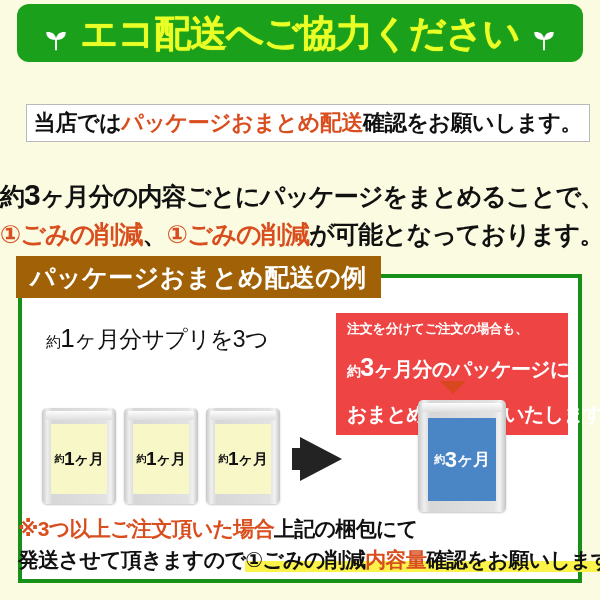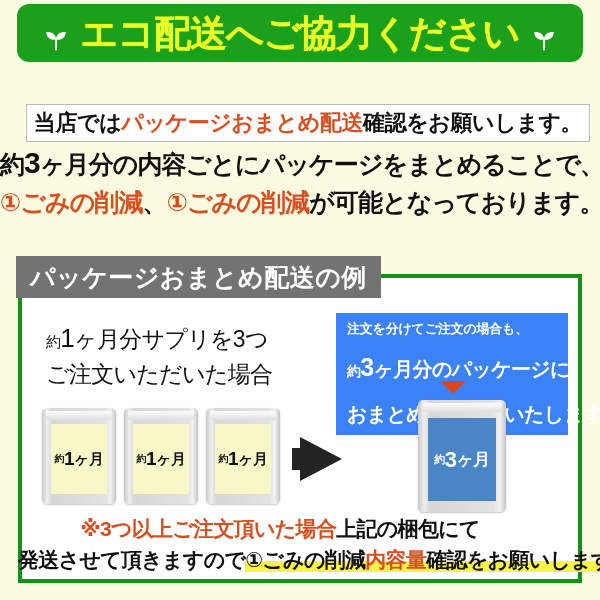--- a/index.html
+++ b/index.html
@@ -71,21 +71,21 @@
     letter-spacing: -0.4px;
   }
   .statement-box .hl {
     color: #d94e1f;
   }
 
   
   .body-lines {
     position: absolute;
     left: 0;
-    top: 144px;
+    top: 176px;
     width: 600px;
     text-align: center;
   }
   .body-line {
     font-size: 25px;
     font-weight: bold;
     color: #111111;
     letter-spacing: -0.9px;
     line-height: 38px;
     white-space: nowrap;
@@ -108,21 +108,21 @@
     border: 4px solid #169016;
     background: #ffffff;
     box-sizing: border-box;
   }
   .panel-tab {
     position: absolute;
     left: 16px;
     top: 256px;
     height: 42px;
     padding: 0 14px 0 14px;
-    background: #737373;
+    background: #a16207;
     color: #ffffff;
     font-size: 25px;
     font-weight: bold;
     letter-spacing: 0.5px;
     display: flex;
     align-items: center;
     white-space: nowrap;
     box-sizing: border-box;
   }
 
@@ -149,21 +149,21 @@
     font-size: 26px;
   }
 
   
   .callout {
     position: absolute;
     left: 336px;
     top: 313px;
     width: 232px;
     padding: 7px 10px 8px 11px;
-    background: #3b82f6;
+    background: #ef4444;
     box-sizing: border-box;
   }
   .callout-small {
     color: #ffffff;
     font-size: 13px;
     font-weight: bold;
     letter-spacing: -0.2px;
     line-height: 17px;
     white-space: nowrap;
   }
@@ -278,21 +278,20 @@
     height: 22px;
     background: #232323;
   }
 
   
   .footnote {
     position: absolute;
     left: 18px;
     top: 513px;
     width: 524px;
-    text-align: center;
   }
   .footnote-line {
     font-size: 21px;
     font-weight: bold;
     color: #111111;
     letter-spacing: -0.7px;
     line-height: 31px;
     white-space: nowrap;
   }
   .footnote-line .hl { color: #d94e1f; }
@@ -333,21 +332,20 @@
   </div>
 </div>
 
 <div class="example-panel"></div>
 <div class="panel-tab">パッケージおまとめ配送の例</div>
 
 <div class="left-caption">
   <div class="cap-line">
     <span class="small-pre">約</span><span class="num">1</span><span>ヶ月分サプリを3つ</span>
   </div>
-  <div class="cap-line">ご注文いただいた場合</div>
 </div>
 
 <div class="callout">
   <div class="callout-small">注文を分けてご注文の場合も、</div>
   <div class="callout-line">
     <span class="small-pre">約</span><span class="num">3</span><span>ヶ月分のパッケージに</span>
   </div>
   <div class="callout-line">おまとめして配送いたします。</div>
 </div>
 <div class="callout-tail"></div>

